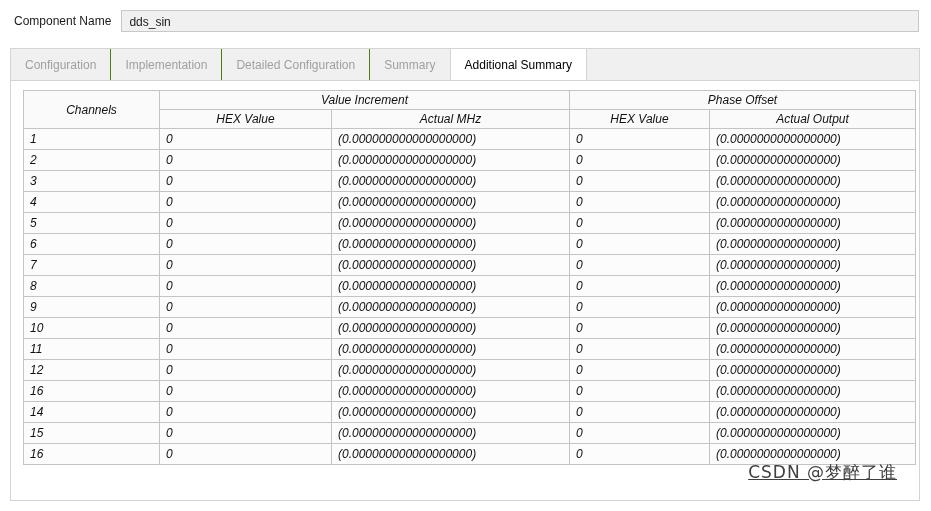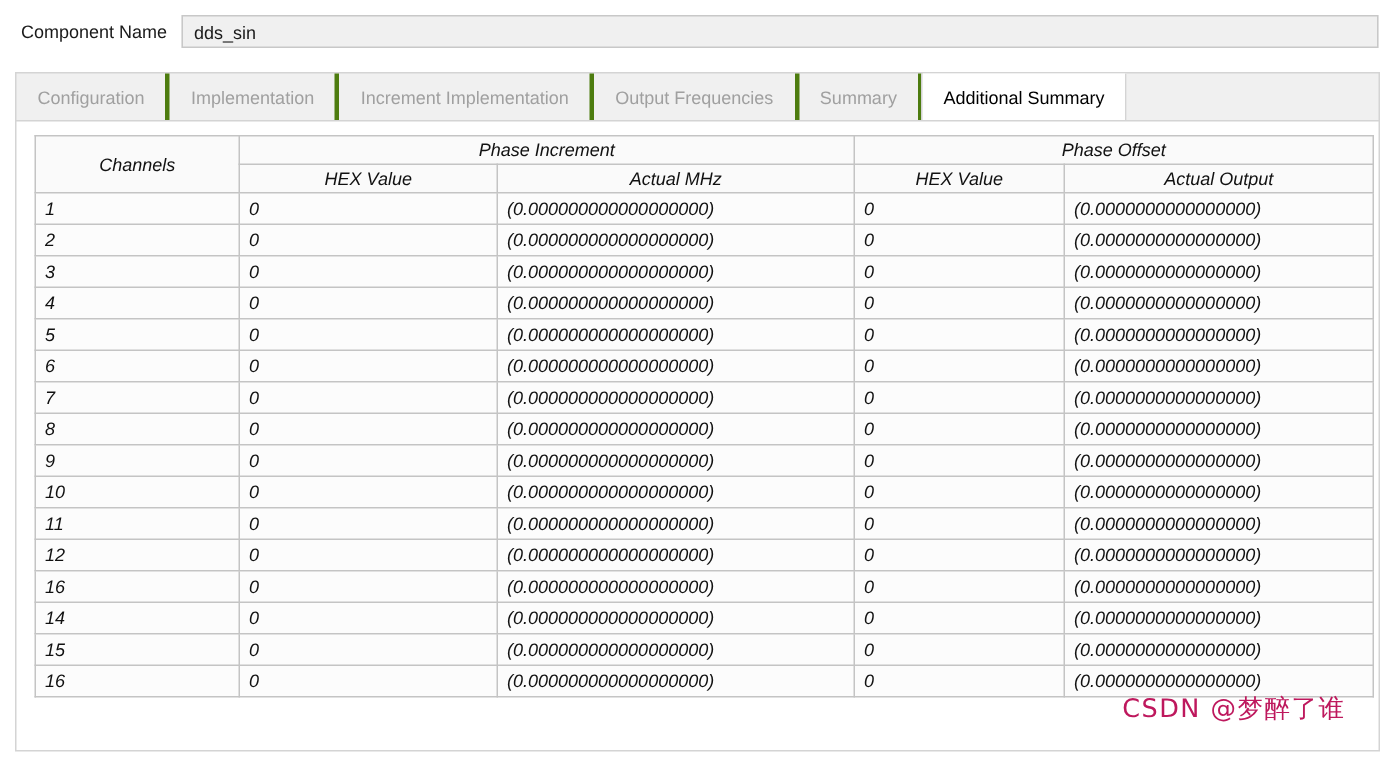--- a/index.html
+++ b/index.html
@@ -71,21 +71,21 @@
     display: flex;
     align-items: stretch;
   }
   .tab {
     display: flex;
     align-items: center;
     padding: 0 14px;
     font-size: 12px;
     color: #a0a0a0;
     white-space: nowrap;
-    border-right: 3px solid #4d7c0f;
+    border-right: 1px solid #4d7c0f;
     box-sizing: border-box;
     background: transparent;
   }
   .tab.selected {
     background: #ffffff;
     color: #000000;
     font-weight: normal;
     border-right: 1px solid #d4d4d4;
     border-left: 1px solid #d4d4d4;
     margin-left: -1px;
@@ -165,61 +165,61 @@
   col.c-pimhz{ width: 238px; }
   col.c-pohex{ width: 140px; }
   col.c-pocyc{ width: 206px; }
 
   
   .watermark {
     position: absolute;
     right: 22px;
     bottom: 16px;
     font-size: 17px;
-    color: #be185d;
+    color: #404040;
     letter-spacing: 1px;
     white-space: nowrap;
     font-family: "DejaVu Sans", sans-serif;
+    text-decoration: underline;
   }
 </style>
 </head>
 <body>
 
 <div id="app">
 
   <div class="comp-row">
     <span class="comp-label">Component Name</span>
     <div class="comp-field">dds_sin</div>
   </div>
 
   <div class="tabbar" id="tabbar">
       <div class="tab">Configuration</div>
       <div class="tab">Implementation</div>
-      <div class="tab">Increment Implementation</div>
-      <div class="tab">Output Frequencies</div>
+      <div class="tab">Detailed Configuration</div>
       <div class="tab">Summary</div>
       <div class="tab selected">Additional Summary</div>
       <div class="tab tab-filler"></div>
     </div>
 
   <div class="panel">
 
     <div class="tbl-wrap">
       <table class="grid">
         <colgroup>
           <col class="c-ch">
             <col class="c-pihex">
             <col class="c-pimhz">
             <col class="c-pohex">
             <col class="c-pocyc">
         </colgroup>
         <thead>
           <tr>
             <th class="ch-head" rowspan="2">Channels</th>
-            <th class="grp-head" colspan="2">Phase Increment</th>
+            <th class="grp-head" colspan="2">Value Increment</th>
             <th class="grp-head" colspan="2">Phase Offset</th>
           </tr>
           <tr>
             <th>HEX Value</th>
             <th>Actual MHz</th>
             <th>HEX Value</th>
             <th>Actual Output</th>
           </tr>
         </thead>
         <tbody id="tbody">

